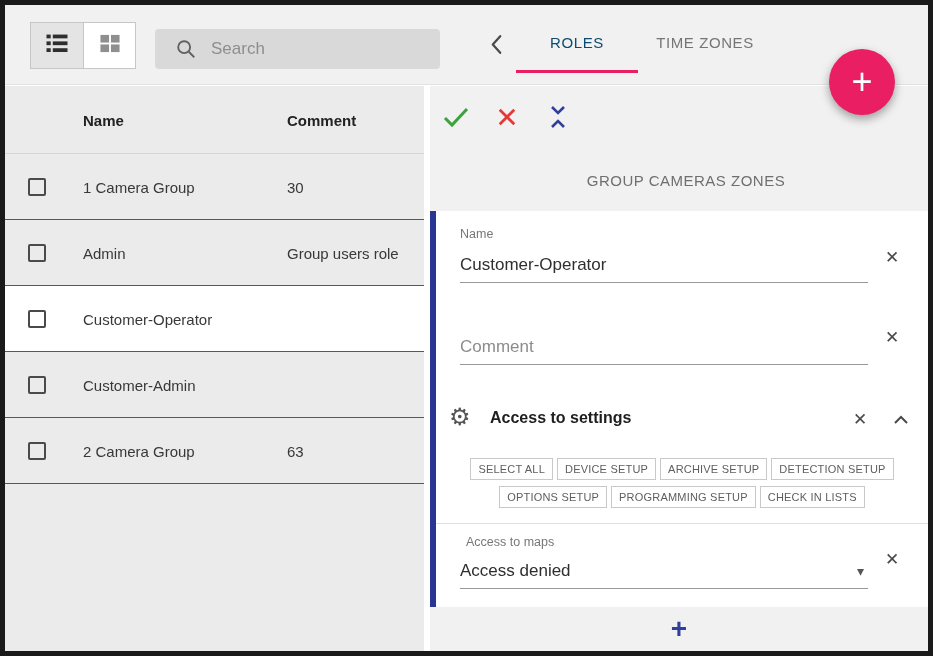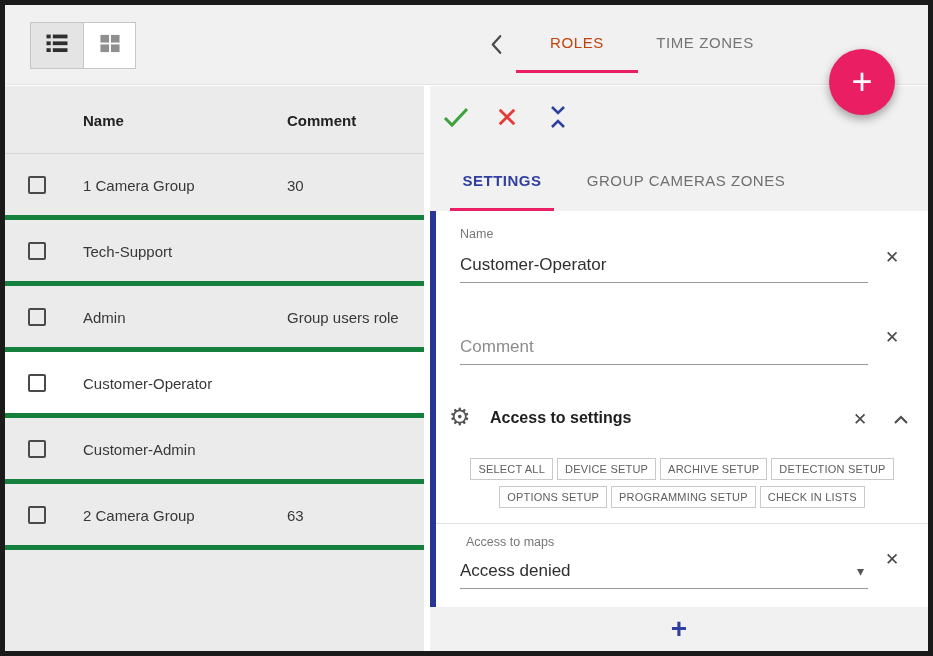--- a/index.html
+++ b/index.html
@@ -15,35 +15,35 @@
   .vt-btn.active { background: #e4e4e4; }
   .vt-btn + .vt-btn { border-left: 1px solid #c6c6c6; }
 
   .search-box { position: absolute; left: 150px; top: 24px; width: 285px; height: 40px; background: #d9d9d9; border-radius: 4px; display: flex; align-items: center; }
   .search-icon { margin-left: 20px; display: flex; }
   .search-input { flex: 1; margin-left: 14px; margin-right: 10px; border: none; background: transparent; font-size: 17px; color: #444; font-family: "Liberation Sans", sans-serif; outline: none; }
   .search-input::placeholder { color: #8e8e8e; }
 
   .back-btn { position: absolute; left: 478px; top: 28px; width: 26px; height: 26px; border: none; background: transparent; display: flex; align-items: center; justify-content: center; cursor: pointer; }
 
-  .top-tab { position: absolute; top: 8px; height: 58px; display: flex; align-items: center; justify-content: center; font-size: 15px; letter-spacing: 0.6px; color: #c2410c; cursor: pointer; }
+  .top-tab { position: absolute; top: 8px; height: 58px; display: flex; align-items: center; justify-content: center; font-size: 15px; letter-spacing: 0.6px; color: #0c4a6e; cursor: pointer; }
   .top-tab.roles { left: 511px; width: 122px; }
   .top-tab.zones { left: 634px; width: 132px; color: #757575; }
   .tab-underline { position: absolute; left: 0; right: 0; bottom: -2px; height: 3px; background: var(--accent_pink, #e91e63); }
 
   .fab { position: absolute; left: 824px; top: 44px; width: 66px; height: 66px; border-radius: 50%; border: none; background: var(--accent_pink, #e91e63); color: #fff; font-size: 36px; line-height: 1; display: flex; align-items: center; justify-content: center; box-shadow: 0 4px 10px rgba(0,0,0,0.35); cursor: pointer; z-index: 20; }
 
   
   .left-panel { position: absolute; left: 0; top: 81px; width: 419px; bottom: 0; background: #ebebeb; }
   .table-header { position: relative; height: 68px; border-bottom: 1px solid #d6d6d6; }
   .table-header span { position: absolute; top: 50%; transform: translateY(-50%); font-size: 15px; font-weight: bold; color: #222; }
   .col-name { left: 78px; }
   .col-comment { left: 282px; }
 
-  .t-row { position: relative; height: 66px; border-bottom: 5px solid #15803d; cursor: pointer; }
+  .t-row { position: relative; height: 66px; border-bottom: 1px solid #15803d; cursor: pointer; }
   .t-row.selected { background: #fff; }
   .cbx { position: absolute; left: 23px; top: 50%; transform: translateY(-50%); width: 18px; height: 18px; border: 2px solid #4a4a4a; border-radius: 2px; background: transparent; cursor: pointer; }
   .cell-name, .cell-comment { position: absolute; top: 50%; transform: translateY(-50%); font-size: 15px; color: #383838; }
   .cell-name { left: 78px; }
   .cell-comment { left: 282px; }
 
   
   .right-panel { position: absolute; left: 425px; top: 81px; right: 0; bottom: 0; background: #f1f1f1; }
   .action-bar { position: absolute; left: 0; top: 0; right: 0; height: 64px; display: flex; align-items: center; padding-left: 8px; gap: 15px; }
   .act { width: 36px; height: 36px; border: none; background: transparent; display: flex; align-items: center; justify-content: center; cursor: pointer; }
@@ -111,20 +111,29 @@
           <svg width="24" height="21" viewBox="0 0 24 22">
             <rect x="2" y="2" width="9" height="8" fill="#8f8f8f"></rect>
               <rect x="13" y="2" width="9" height="8" fill="#8f8f8f"></rect>
             <rect x="2" y="12" width="9" height="8" fill="#8f8f8f"></rect>
               <rect x="13" y="12" width="9" height="8" fill="#8f8f8f"></rect>
           </svg>
         </span>
       </div>
     </div>
 
+    <div class="search-box">
+      <span class="search-icon">
+        <svg width="22" height="22" viewBox="0 0 24 24">
+          <circle cx="10" cy="10" r="6.5" fill="none" stroke="#5f5f5f" stroke-width="2"></circle>
+          <line x1="15" y1="15" x2="21" y2="21" stroke="#5f5f5f" stroke-width="2"></line>
+        </svg>
+      </span>
+      <input class="search-input" type="text" placeholder="Search" style="">
+    </div>
 
     <button class="back-btn">
       <span>
         <svg width="13" height="21" viewBox="0 0 14 22">
           <polyline points="11,2 3,11 11,20" fill="none" stroke="#4a4a4a" stroke-width="2.4" stroke-linecap="round" stroke-linejoin="round"></polyline>
         </svg>
       </span>
     </button>
 
     <div class="top-tab roles">
@@ -144,25 +153,20 @@
       <span class="col-comment">Comment</span>
     </div>
 
     <div class="t-row">
       <span class="cbx"></span>
       <span class="cell-name">1 Camera Group</span>
       <span class="cell-comment">30</span>
     </div>
     <div class="t-row">
       <span class="cbx"></span>
-      <span class="cell-name">Tech-Support</span>
-      <span class="cell-comment"></span>
-    </div>
-    <div class="t-row">
-      <span class="cbx"></span>
       <span class="cell-name">Admin</span>
       <span class="cell-comment">Group users role</span>
     </div>
     <div class="t-row selected">
       <span class="cbx"></span>
       <span class="cell-name">Customer-Operator</span>
       <span class="cell-comment"></span>
     </div>
     <div class="t-row">
       <span class="cbx"></span>
@@ -198,24 +202,20 @@
         <span>
           <svg class="ic-collapse" width="20" height="24" viewBox="0 0 20 24">
             <polyline points="4,2 10,8 16,2" fill="none" stroke-width="2.6"></polyline>
             <polyline points="4,22 10,16 16,22" fill="none" stroke-width="2.6"></polyline>
           </svg>
         </span>
       </button>
     </div>
 
     <div class="detail-tabs">
-      <div class="d-tab settings active">
-        <span>SETTINGS</span>
-        <span class="d-underline"></span>
-      </div>
       <div class="d-tab cameras">
         <span>GROUP CAMERAS ZONES</span>
       </div>
     </div>
 
     <div class="form">
       <div class="f-label name-label">Name</div>
       <input class="f-input name-input" type="text" value="Customer-Operator" style="">
       <button class="clear name-clear">✕</button>
 

